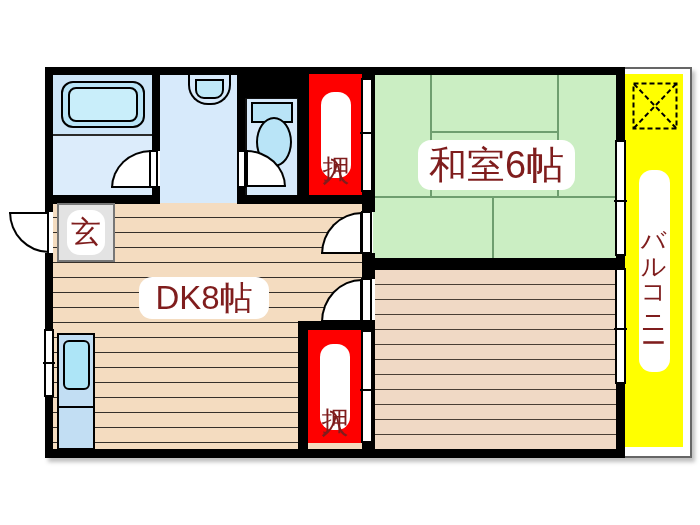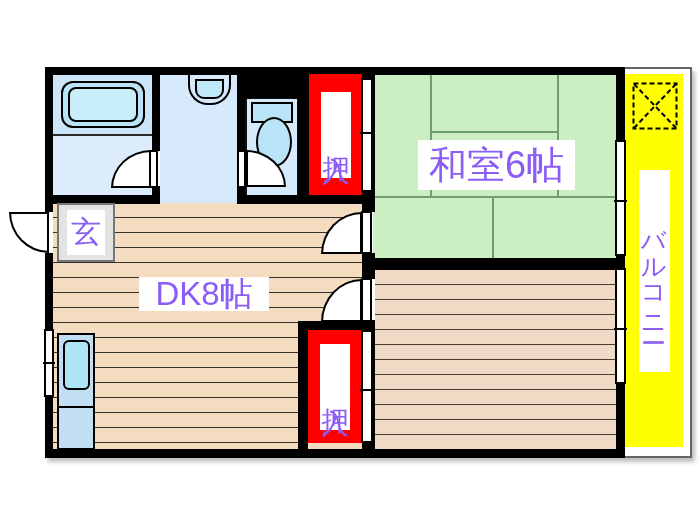--- a/index.html
+++ b/index.html
@@ -1,22 +1,22 @@
 <!DOCTYPE html>
 <html style="--wall: #000000; --tatami: #cbeec3; --tatami-line: #6f9e6f; --wood-dk: #f4dcc0; --wood-yo: #f0d9c5; --red: #fe0000; --balcony: #ffff00; --water: #d7eafb; --fixture: #b9e4f7; --genkan: #e3e3e3;"><head>
 <meta charset="utf-8">
 <style>
   * { margin:0; padding:0; box-sizing:border-box; }
   html,body { width:700px; height:525px; background:#ffffff; overflow:hidden;
               font-family:"Liberation Sans", sans-serif; }
   #stage { position:relative; width:700px; height:525px; background:#fff; }
   .abs { position:absolute; }
   .wall { position:absolute; background:var(--wall,#000); }
-  .room-label { position:absolute; background:#fff; color:#8b5cf6; display:flex;
-                align-items:center; justify-content:center; white-space:nowrap; }
+  .room-label { position:absolute; background:#fff; color:#7f1d1d; display:flex;
+                align-items:center; justify-content:center; white-space:nowrap;border-radius:13px; }
   .v-label { writing-mode:vertical-rl; text-orientation:upright; letter-spacing:1px; }
   .door-panel { position:absolute; background:#fff; border:2px solid #000; }
   .arc { position:absolute; background:#fff; border:2px solid #000; }
   .win { position:absolute; background:#fff; border:2px solid #000; }
   .tick { position:absolute; left:-3px; width:calc(100% + 6px); height:2px; background:#000; }
   .fixture { position:absolute; border:2px solid #000; }
   #dk-floor { background:repeating-linear-gradient(to bottom, var(--wood-dk,#f4dcc0) 0 14px, #352f29 14px 15px); }
   #youshitsu-floor { background:repeating-linear-gradient(to bottom, var(--wood-yo,#f0d9c5) 0 14px, #4a3f35 14px 15px); }
   .tatami-line { position:absolute; background:var(--tatami-line,#6f9e6f); }
 </style>
@@ -120,15 +120,15 @@
     <div class="tick" style="top:31px;"></div>
   </div>
   <div class="win" style="left:615px; top:140px; width:11px; height:116px;">
     <div class="tick" style="top:58px;"></div>
   </div>
   <div class="win" style="left:615px; top:268px; width:11px; height:116px;">
     <div class="tick" style="top:58px;"></div>
   </div>
 
   <div class="room-label" style="left:418px; top:140px; width:157px; height:50px; font-size:38px;">和室6帖</div>
-  <div class="room-label" style="left:139px; top:277px; width:130px; height:34px; font-size:33px;">DK8帖</div>
+  <div class="room-label" style="left:139px; top:277px; width:130px; height:42px; font-size:33px;">DK8帖</div>
 
 </div>
 
 </body></html>

